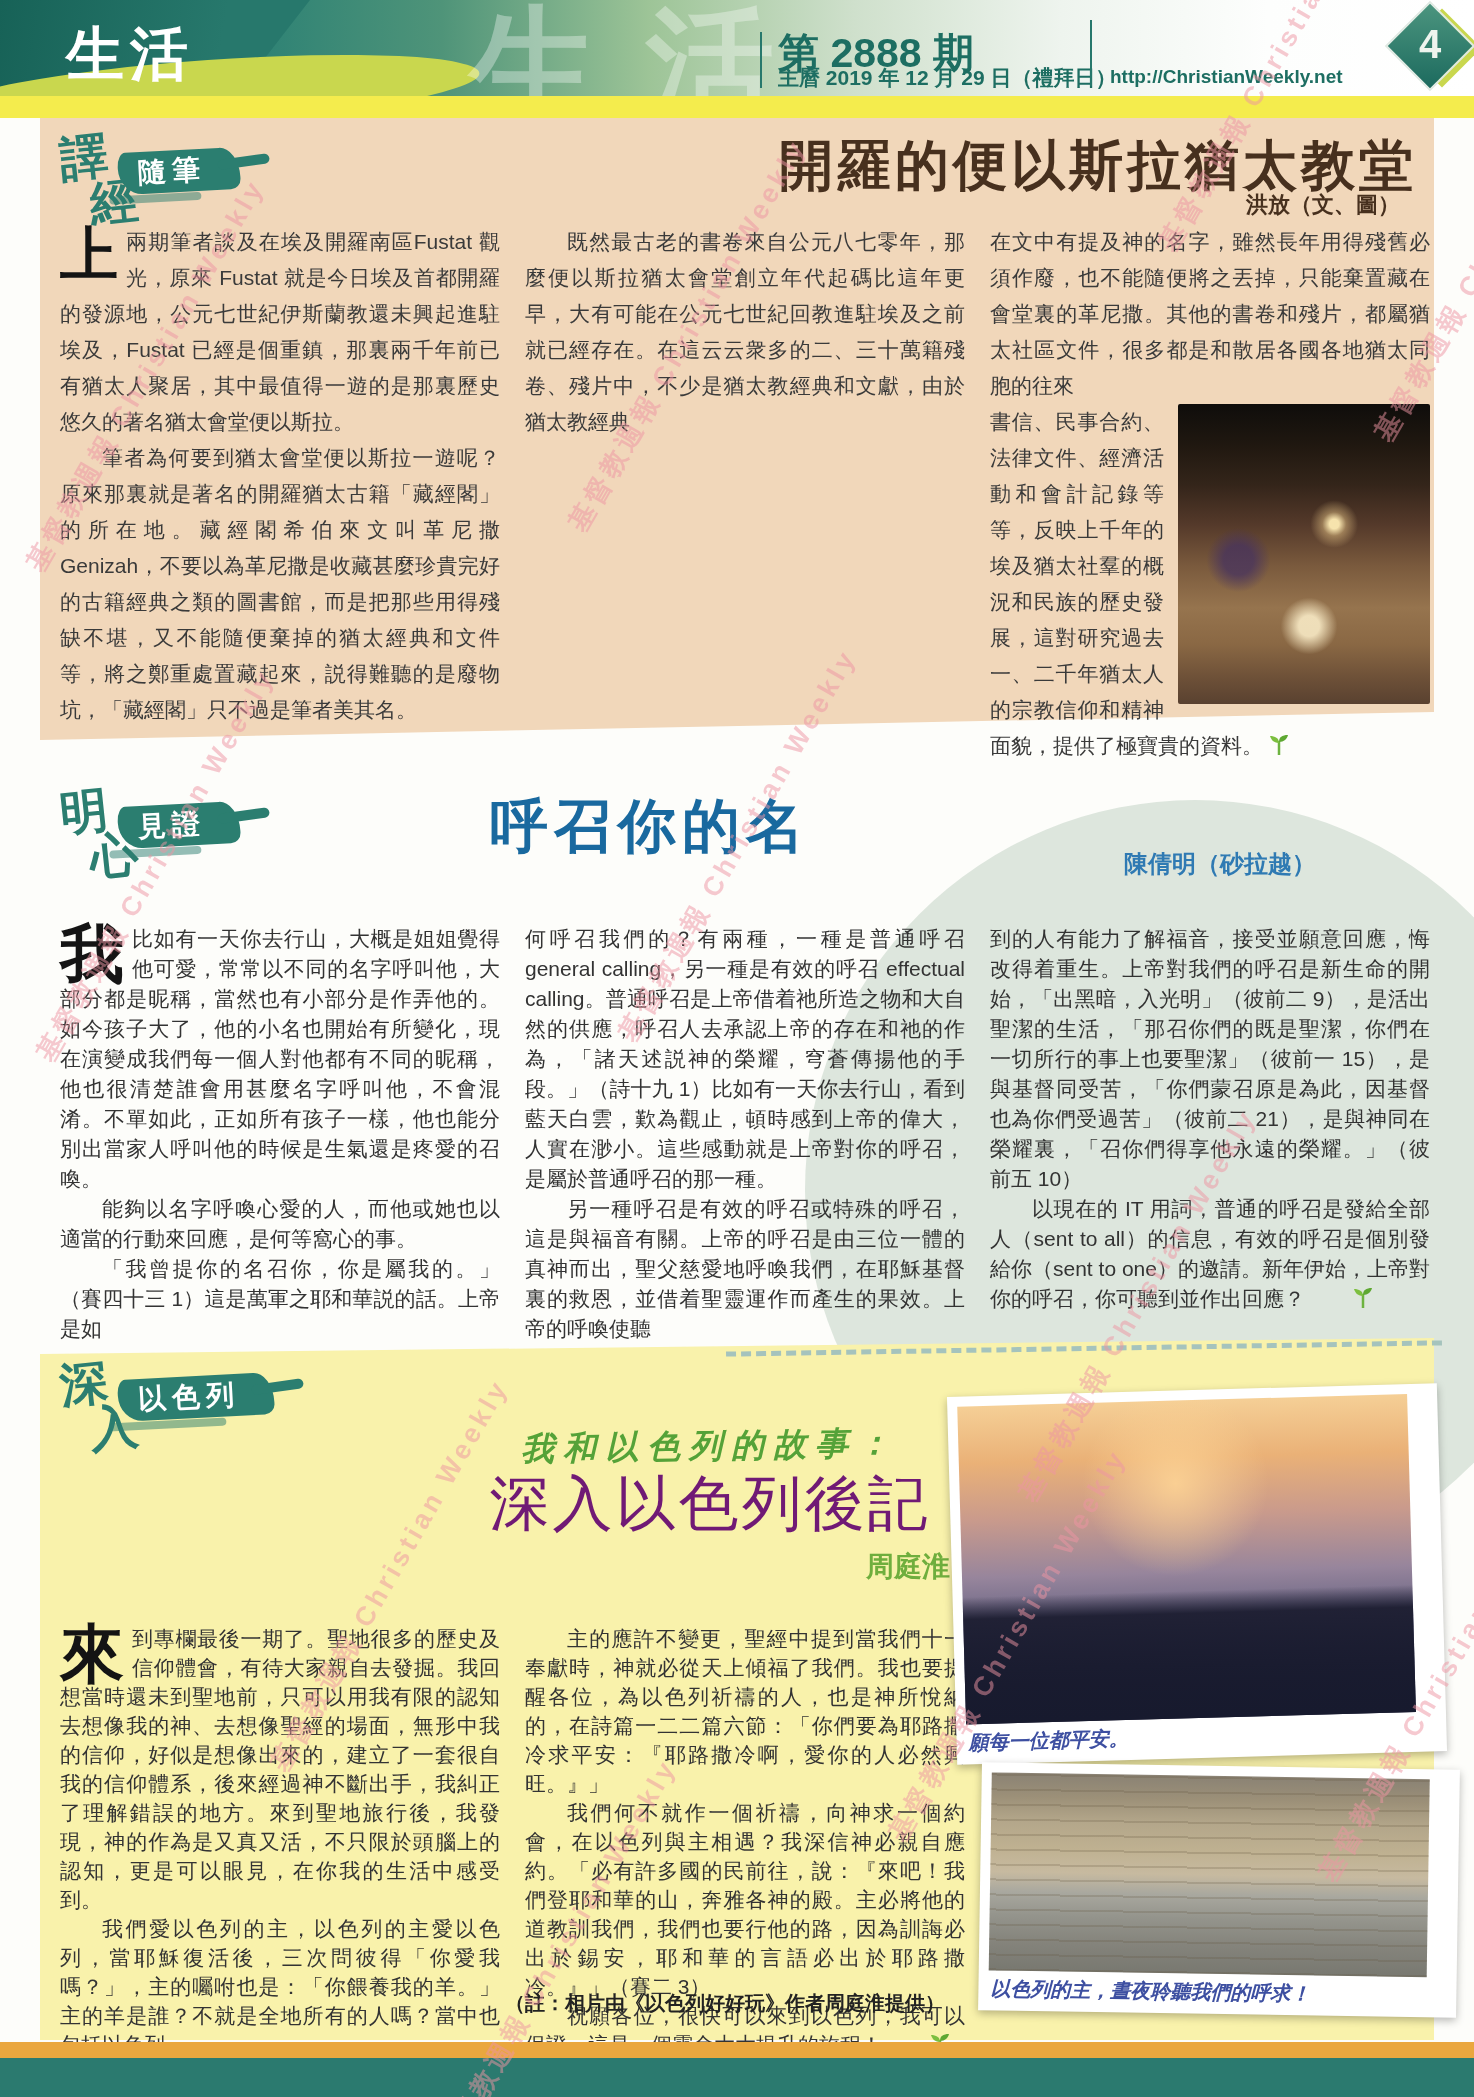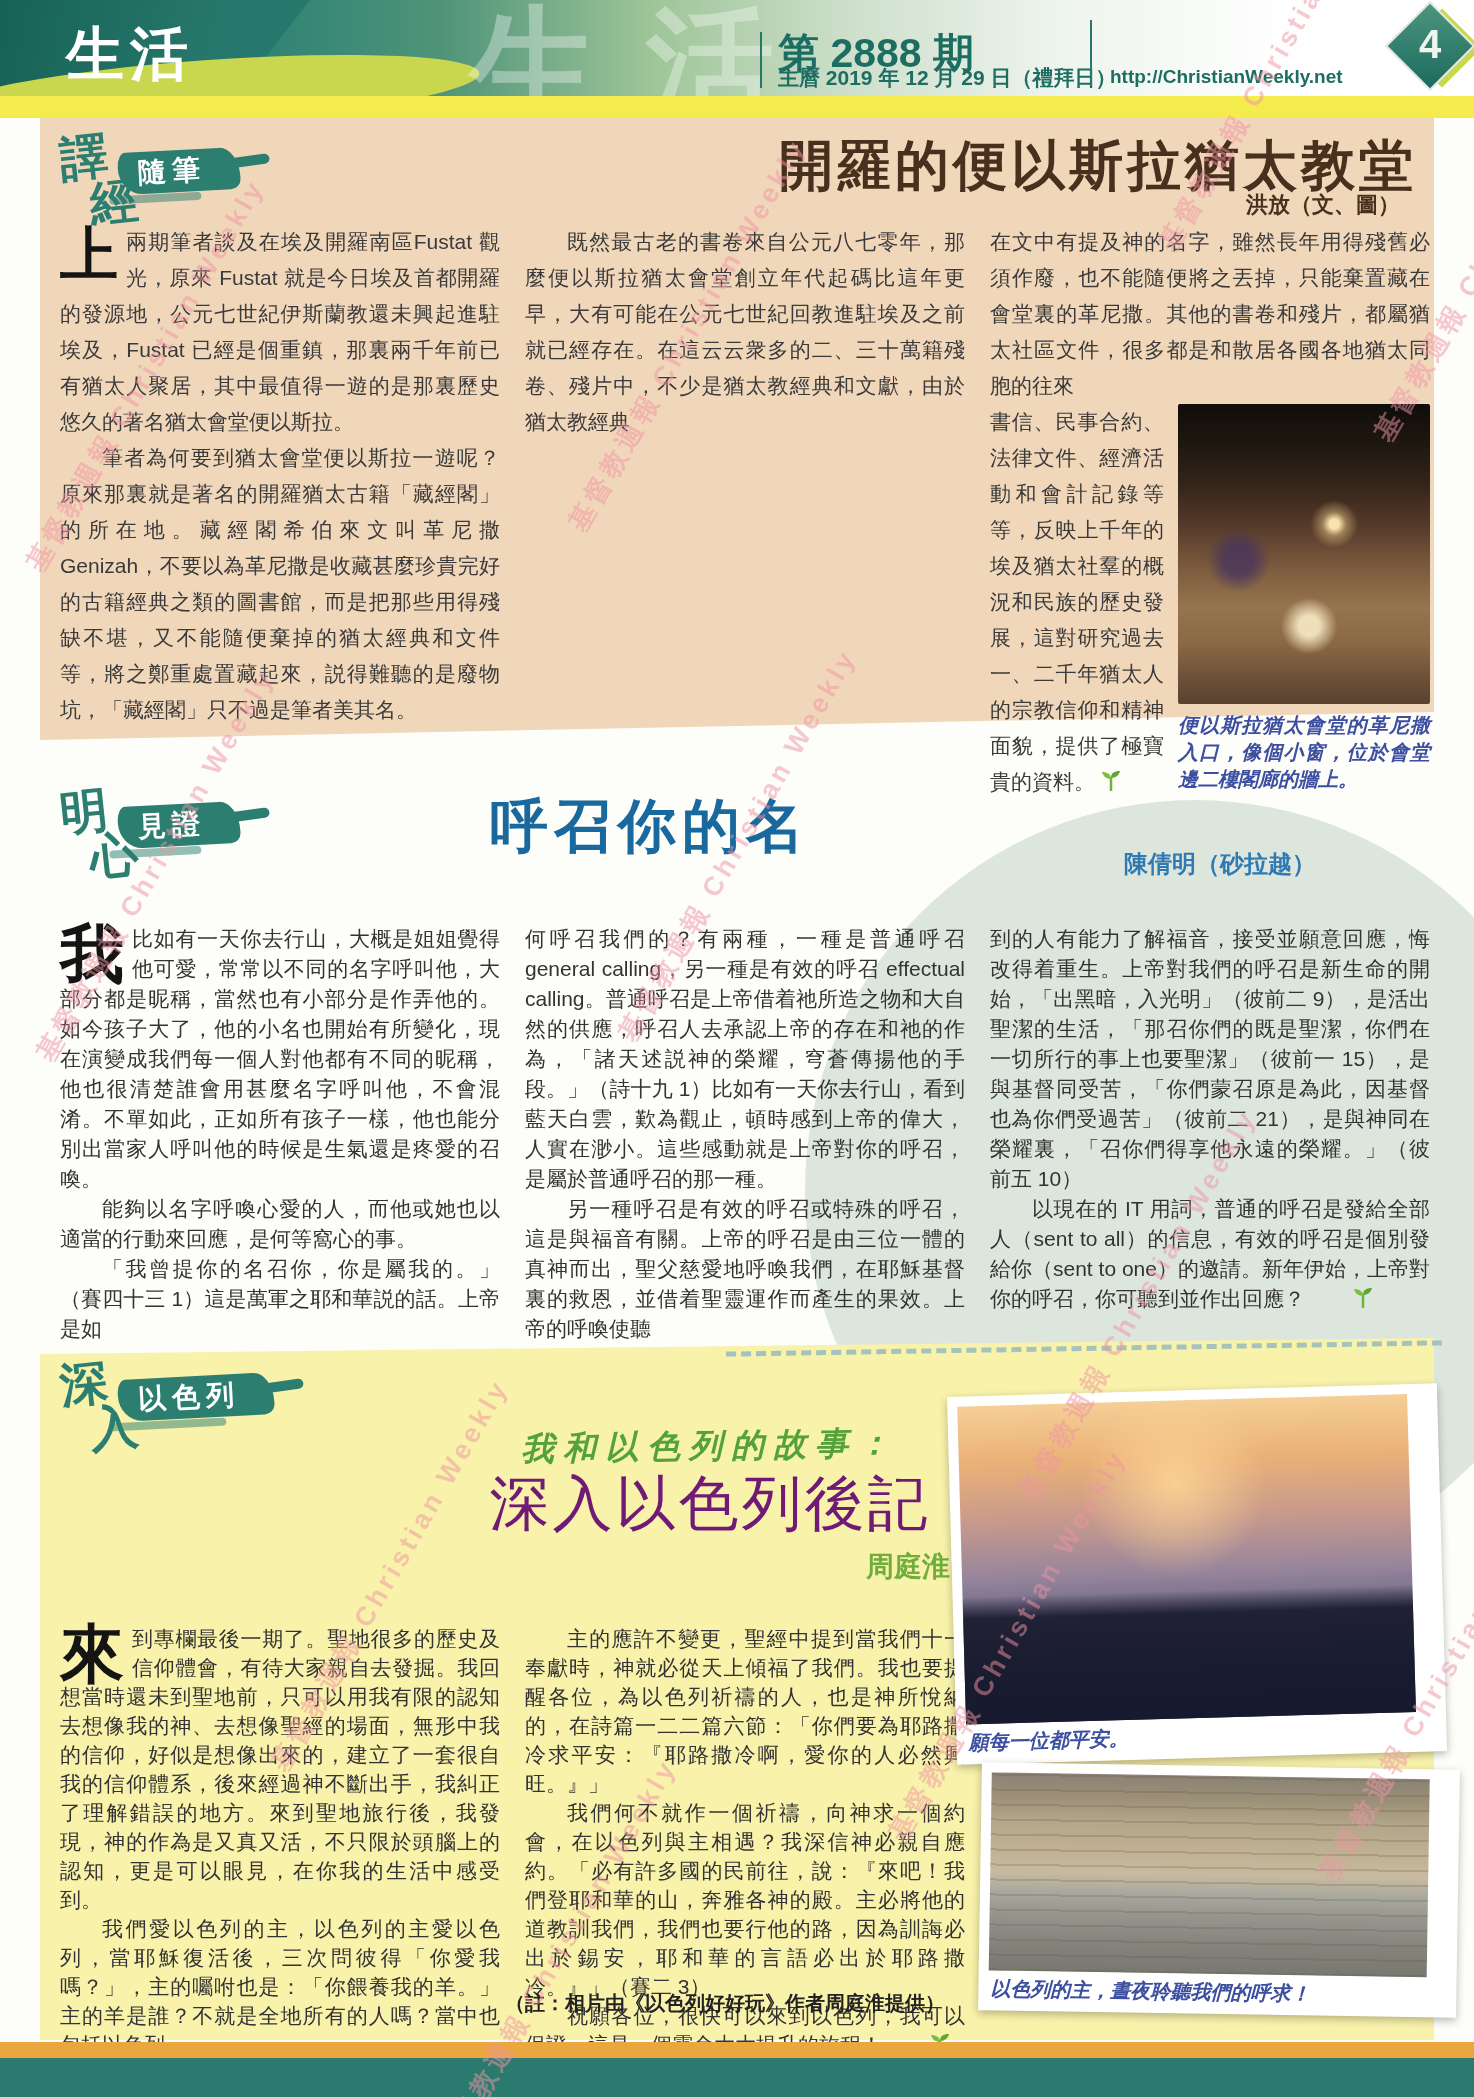--- a/index.html
+++ b/index.html
@@ -162,21 +162,20 @@
 
     <div class="col a1c2">
       <p class="ind">既然最古老的書卷來自公元八七零年，那麼便以斯拉猶太會堂創立年代起碼比這年更早，大有可能在公元七世紀回教進駐埃及之前就已經存在。在這云云衆多的二、三十萬籍殘卷、殘片中，不少是猶太教經典和文獻，由於猶太教經典</p>
     </div>
 
     <div class="col a1c3">
       <p>在文中有提及神的名字，雖然長年用得殘舊必須作廢，也不能隨便將之丟掉，只能棄置藏在會堂裏的革尼撒。其他的書卷和殘片，都屬猶太社區文件，很多都是和散居各國各地猶太同胞的往來</p>
       <div>
         <span class="a1-float">
           <span class="photo-syn" style="display:block;"></span>
-          <span class="photo-cap" style="display:block;">便以斯拉猶太會堂的革尼撒入口，像個小窗，位於會堂邊二樓閣廊的牆上。</span>
         </span>
         <p><span>書信、民事合約、法律文件、經濟活動和會計記錄等等，反映上千年的埃及猶太社羣的概況和民族的歷史發展，這對研究過去一、二千年猶太人的宗教信仰和精神面貌，提供了極寶貴的資料。</span><span class="sprout"><svg width="20" height="22" viewBox="0 0 20 22">
                 <path d="M10 21 C10 13 10 10 10 7" stroke="#6db33f" stroke-width="2.5" fill="none"></path>
                 <path d="M10 9 C4 9 2 5 1 2 C6 2 10 4 10 9Z" fill="#7cbf3f"></path>
                 <path d="M10 8 C15 8 18 5 19 1 C13 1 10 3 10 8Z" fill="#5ea832"></path>
               </svg></span></p>
       </div>
     </div>
   </div>
 

